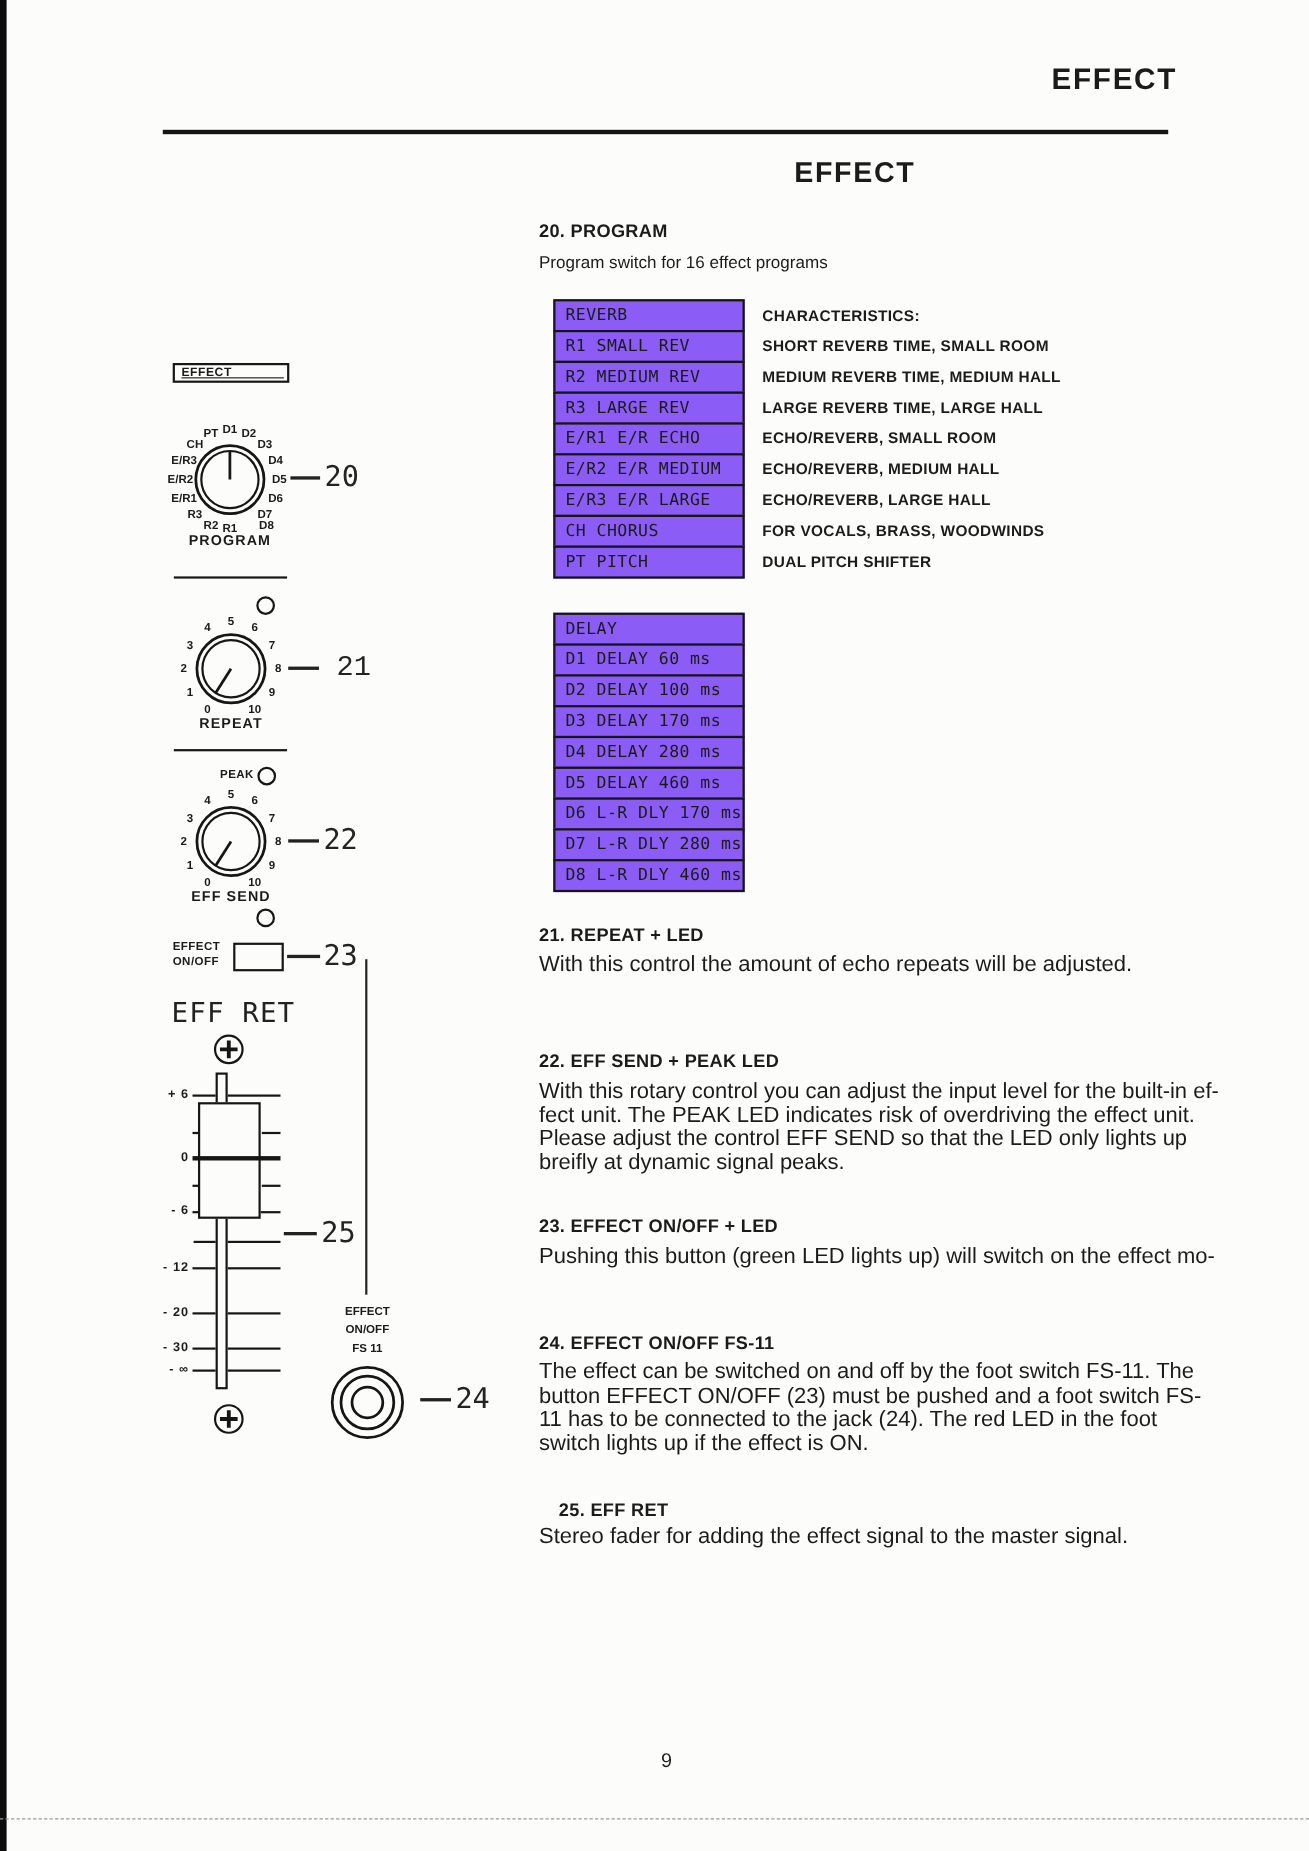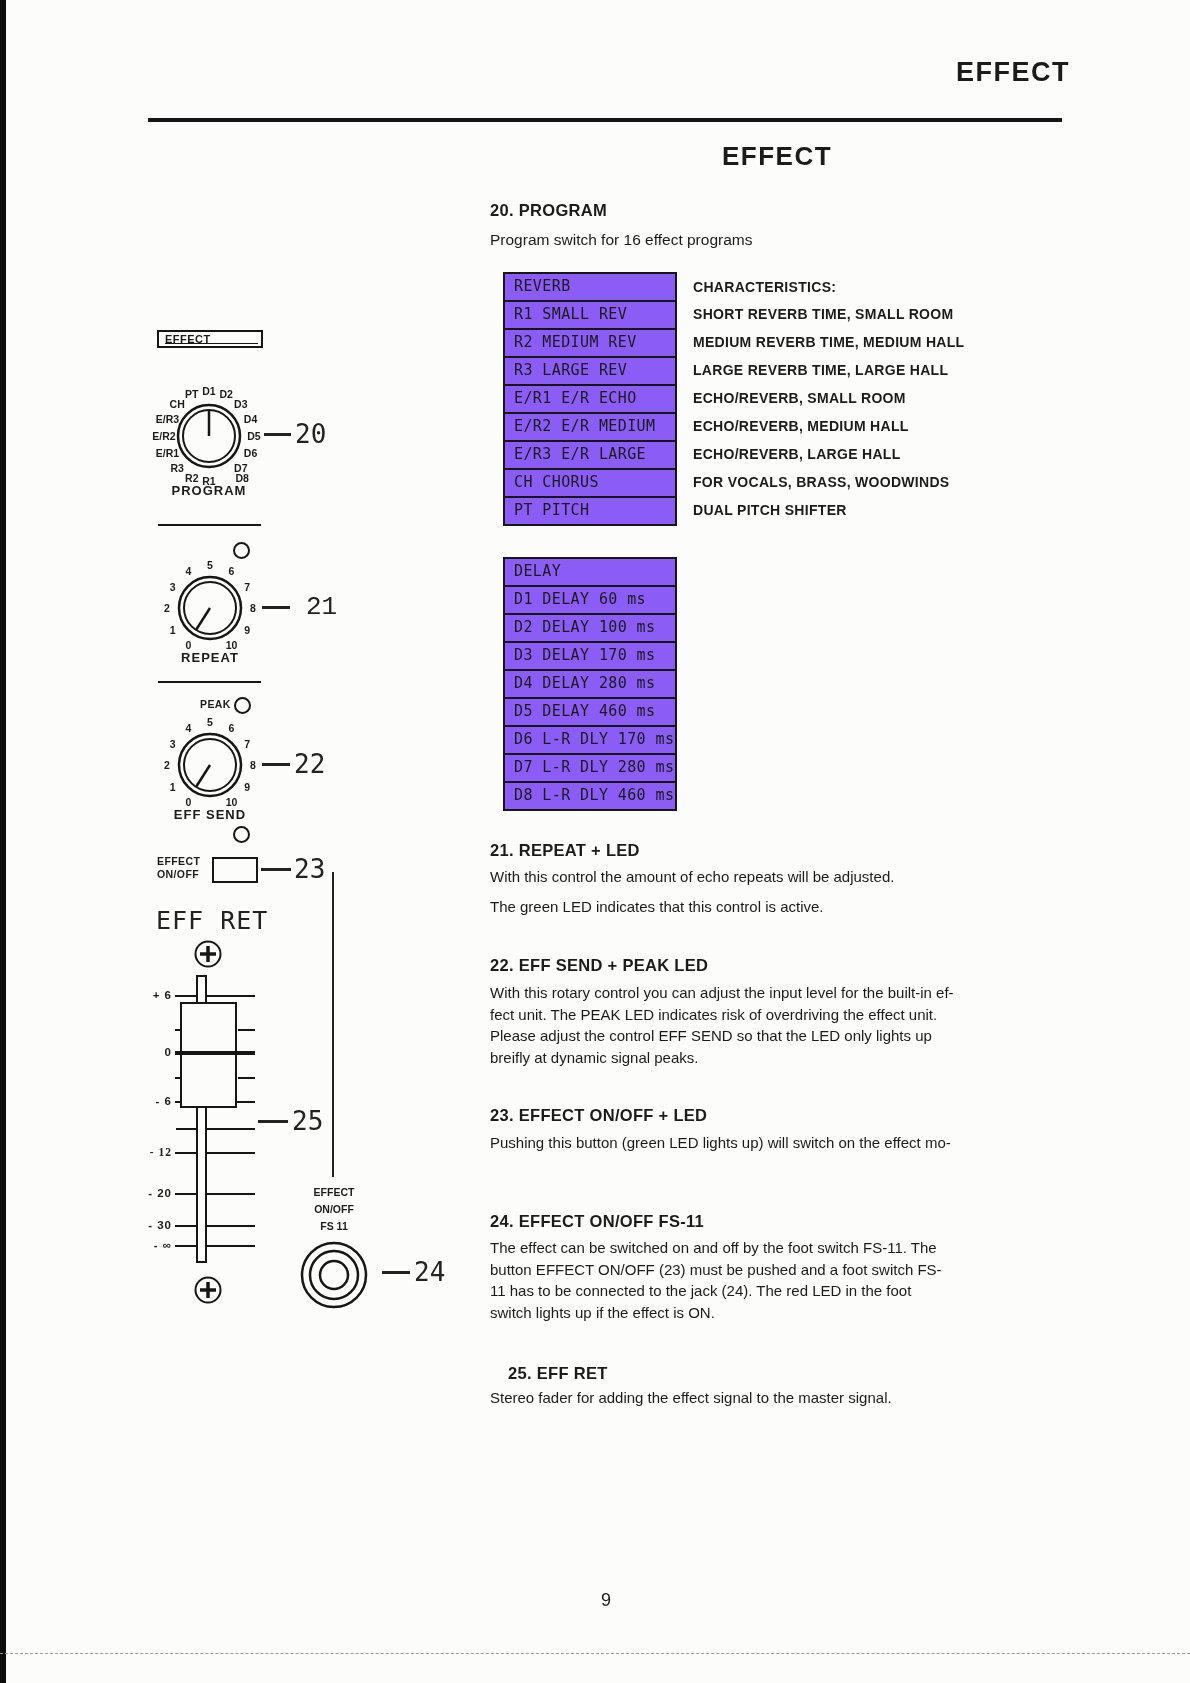--- a/index.html
+++ b/index.html
@@ -4,21 +4,21 @@
 <style>
   html,body{margin:0;padding:0;background:#e8e8e8;}
   .page{position:relative;width:1190px;height:1683px;background:#fcfcfb;overflow:hidden;
         font-family:"Liberation Sans",sans-serif;color:#1b1b1b;margin:0 auto;}
   .abs{position:absolute;}
   .leftbar{left:0;top:0;width:6px;height:1683px;background:#0c0c0c;}
   .hdr-title{left:956px;top:57px;font-size:27px;font-weight:bold;letter-spacing:1.5px;}
   .hrule{left:148px;top:118px;width:914px;height:4px;background:#151515;}
   .doc-title{left:722px;top:141px;font-size:26px;font-weight:bold;letter-spacing:1.5px;}
   .h2{font-size:16.5px;font-weight:bold;letter-spacing:.3px;}
-  .body-lines .ln{font-size:15px;line-height:21.5px;white-space:pre;}
+  .body-lines .ln{font-size:20px;line-height:21.5px;white-space:pre;}
   .wide .ln{line-height:30px;}
   .intro{font-size:15.5px;}
   
   .tbl{left:503px;width:174px;}
   .t-row{height:30px;margin-top:-2px;border:2.2px solid #161616;box-sizing:border-box;
          font-family:"DejaVu Sans Mono","Liberation Mono",monospace;font-size:15px;
          line-height:25px;padding-left:9px;letter-spacing:.4px;background:#8b5cf6;white-space:pre;}
   .tbl .t-row:first-child{margin-top:0;}
   .char-hd{left:693px;top:272px;height:30px;line-height:30px;font-size:14px;font-weight:bold;letter-spacing:.3px;}
   .char-list{left:693px;top:300px;}
@@ -94,21 +94,20 @@
       <div class="t-row">D4 DELAY 280 ms</div>
       <div class="t-row">D5 DELAY 460 ms</div>
       <div class="t-row">D6 L-R DLY 170 ms</div>
       <div class="t-row">D7 L-R DLY 280 ms</div>
       <div class="t-row">D8 L-R DLY 460 ms</div>
     </div>
 
   <div class="abs h2" style="left:490px;top:841px;">21. REPEAT + LED</div>
   <div class="abs body-lines wide" style="left:490px;top:862px;">
       <div class="ln">With this control the amount of echo repeats will be adjusted.</div>
-      <div class="ln">The green LED indicates that this control is active.</div>
     </div>
 
   <div class="abs h2" style="left:490px;top:956px;">22. EFF SEND + PEAK LED</div>
   <div class="abs body-lines" style="left:490px;top:982px;">
       <div class="ln">With this rotary control you can adjust the input level for the built-in ef-</div>
       <div class="ln">fect unit. The PEAK LED indicates risk of overdriving the effect unit.</div>
       <div class="ln">Please adjust the control EFF SEND so that the LED only lights up</div>
       <div class="ln">breifly at dynamic signal peaks.</div>
     </div>
 
@@ -226,21 +225,21 @@
   <div class="abs effret">EFF RET</div>
   <svg class="abs" style="left:193px;top:939px;" width="30" height="30">
     <circle cx="15" cy="15" r="12.5" fill="none" stroke="#161616" stroke-width="2"></circle>
     <line x1="15" y1="7" x2="15" y2="23" stroke="#161616" stroke-width="3.5"></line>
     <line x1="7" y1="15" x2="23" y2="15" stroke="#161616" stroke-width="3.5"></line>
   </svg>
 
   <div class="abs f-lbl" style="left:132px;top:989px;">+ 6</div>
   <div class="abs f-lbl" style="left:132px;top:1046px;">0</div>
   <div class="abs f-lbl" style="left:132px;top:1095px;">- 6</div>
-  <div class="abs f-lbl" style="left:132px;top:1146px;font-family:Liberation Serif, serif;">- 12</div>
+  <div class="abs f-lbl" style="left:132px;top:1146px;">- 12</div>
   <div class="abs f-lbl" style="left:132px;top:1187px;">- 20</div>
   <div class="abs f-lbl" style="left:132px;top:1219px;">- 30</div>
   <div class="abs f-lbl" style="left:132px;top:1239px;">- ∞</div>
 
   <div class="abs ft" style="left:175px;top:995px;width:80px;"></div>
   <div class="abs ft" style="left:175px;top:1029px;width:7px;"></div>
   <div class="abs ft" style="left:238px;top:1029px;width:17px;"></div>
   <div class="abs ft z3" style="left:175px;top:1051px;width:80px;height:3.5px;"></div>
   <div class="abs ft" style="left:175px;top:1077px;width:7px;"></div>
   <div class="abs ft" style="left:238px;top:1077px;width:17px;"></div>

